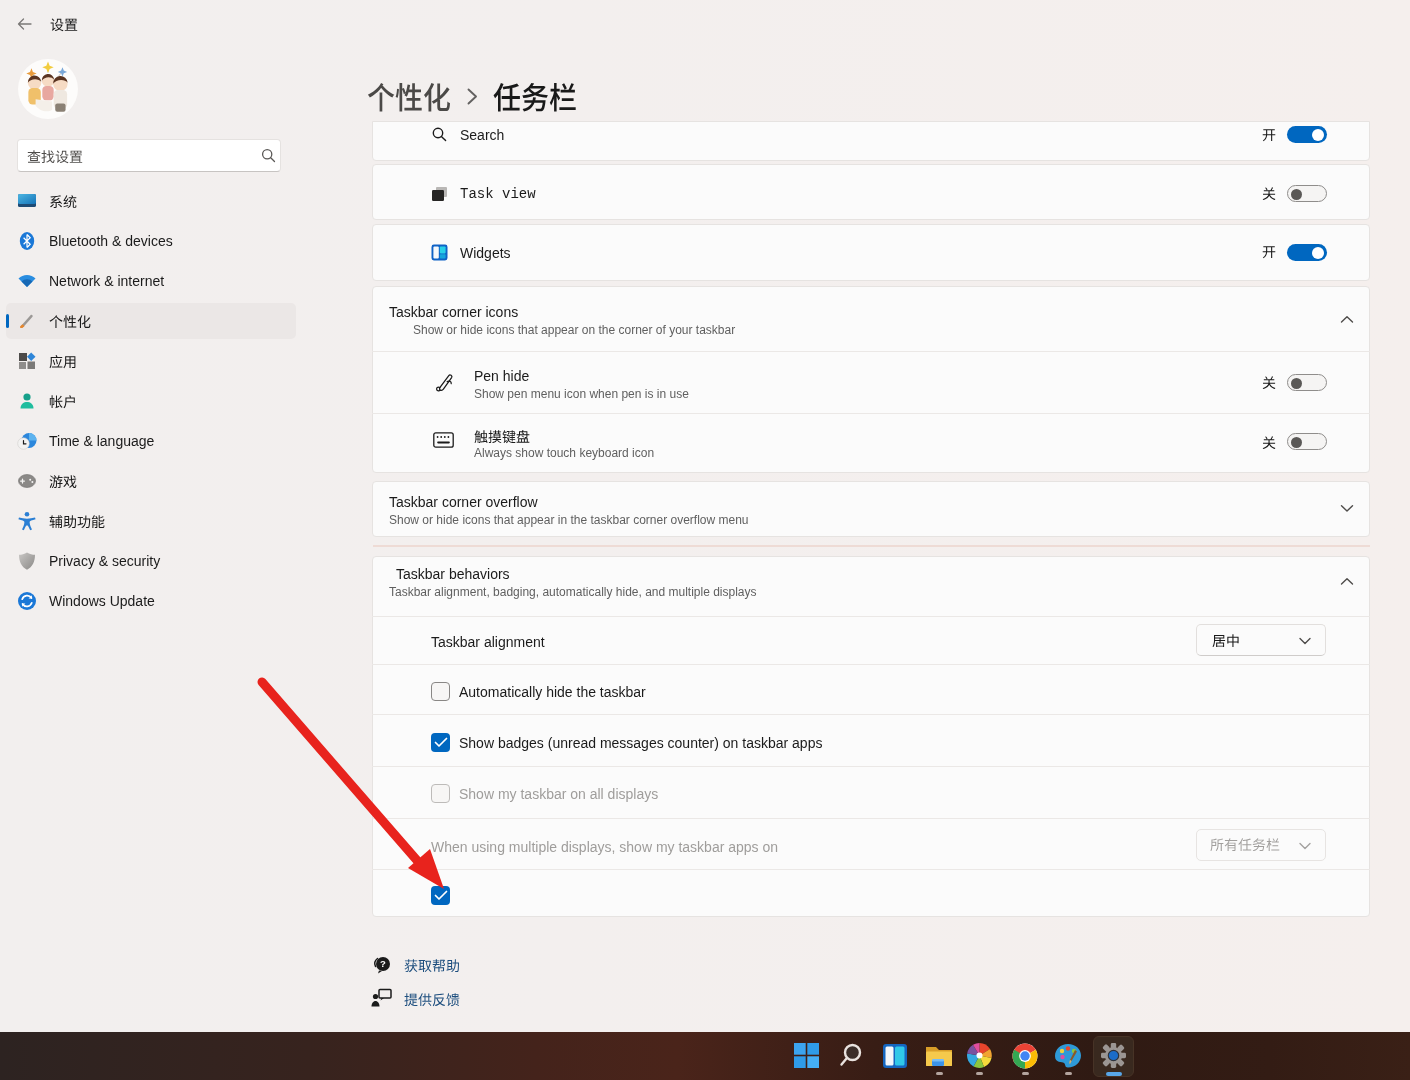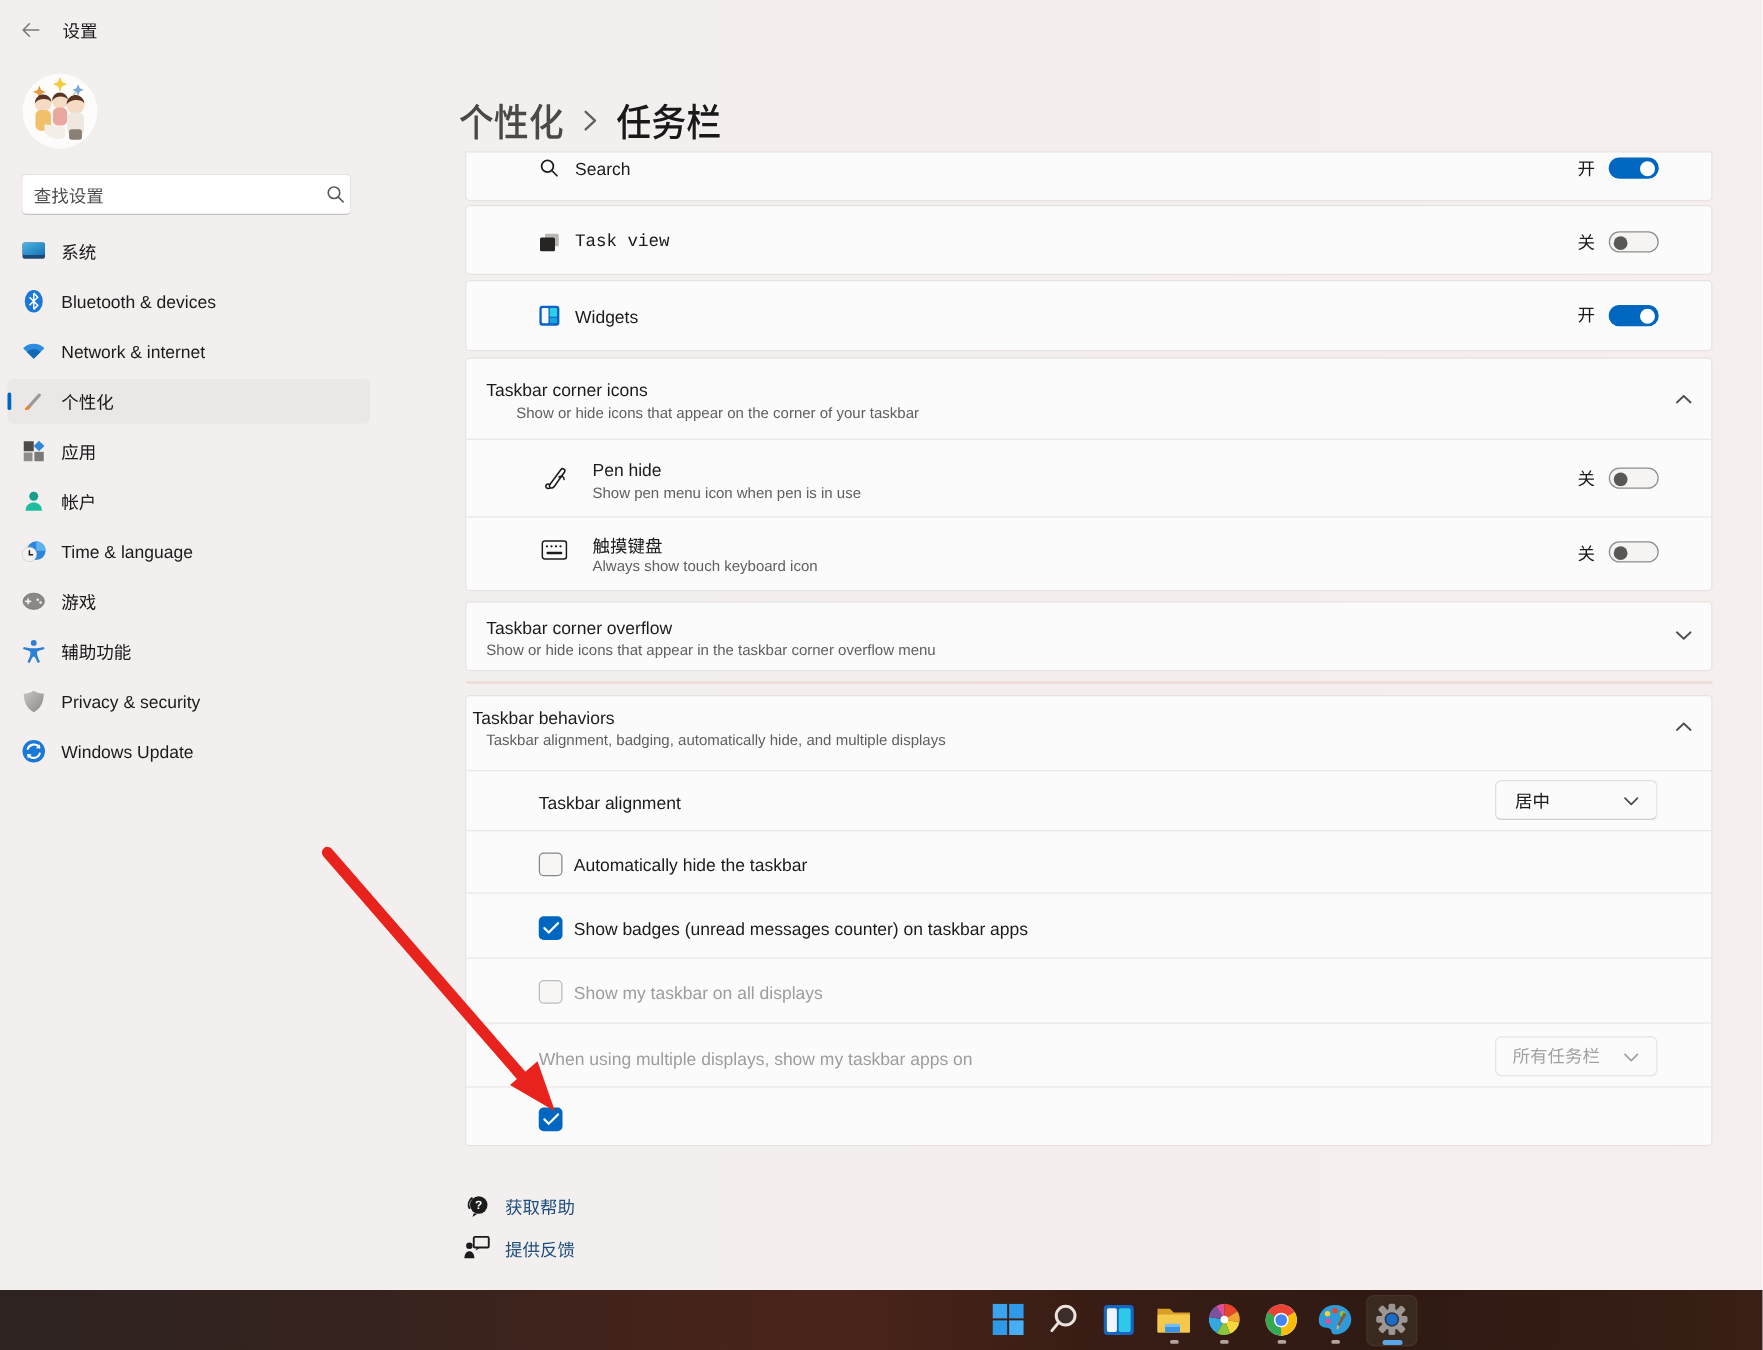--- a/index.html
+++ b/index.html
@@ -273,21 +273,21 @@
   <div class="card" style="top:481px;height:56px;"></div>
   <div class="abs rowtitle" style="left:389px;top:494px;">Taskbar corner overflow</div>
   <div class="abs rowsub" style="left:389px;top:513px;">Show or hide icons that appear in the taskbar corner overflow menu</div>
   <svg class="abs" style="left:1340px;top:504px" width="14" height="9" viewBox="0 0 14 9">
       <path class="chev" d="M1.5 1.8 L7 7 L12.5 1.8"></path>
     </svg>
 
   <div class="abs" style="left:373px;top:545px;width:997px;height:2px;background:#eedbd5;"></div>
 
   <div class="card" style="top:556px;height:361px;"></div>
-  <div class="abs rowtitle" style="left:378px;top:566px;">Taskbar behaviors</div>
+  <div class="abs rowtitle" style="left:396px;top:566px;">Taskbar behaviors</div>
   <div class="abs rowsub" style="left:389px;top:585px;">Taskbar alignment, badging, automatically hide, and multiple displays</div>
   <svg class="abs" style="left:1340px;top:577px" width="14" height="9" viewBox="0 0 14 9">
       <path class="chev" d="M1.5 7 L7 1.8 L12.5 7"></path>
     </svg>
   <div class="sep" style="top:616px;"></div>
 
   <div class="abs rowtitle" style="left:431px;top:634px;">Taskbar alignment</div>
   <div class="dd" style="left:1196px;top:624px;">
     <svg style="position:absolute;right:14px;top:12px" width="12" height="8" viewBox="0 0 12 8">
         <path class="chev" d="M1 1.5 L6 6.5 L11 1.5"></path>

